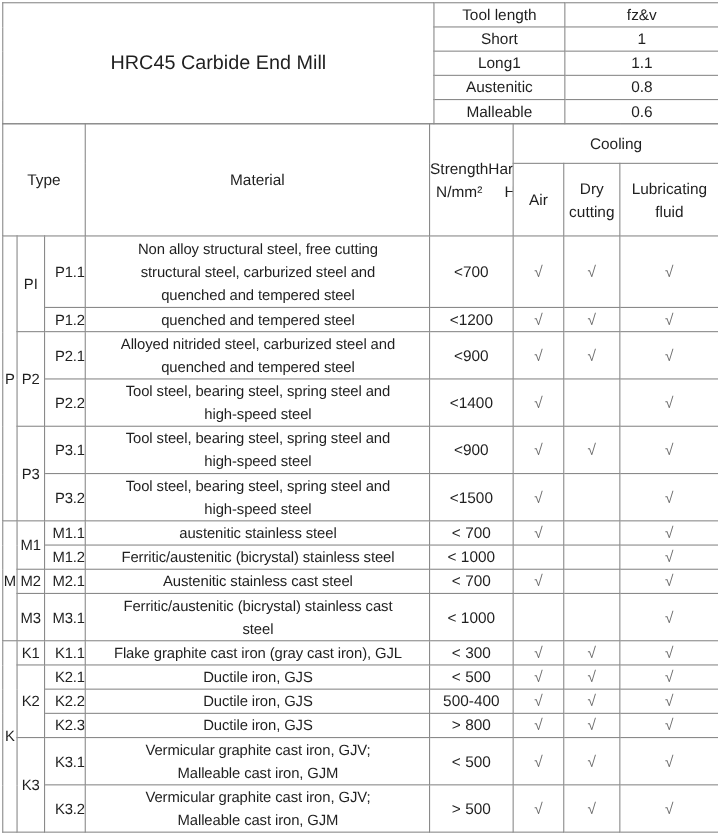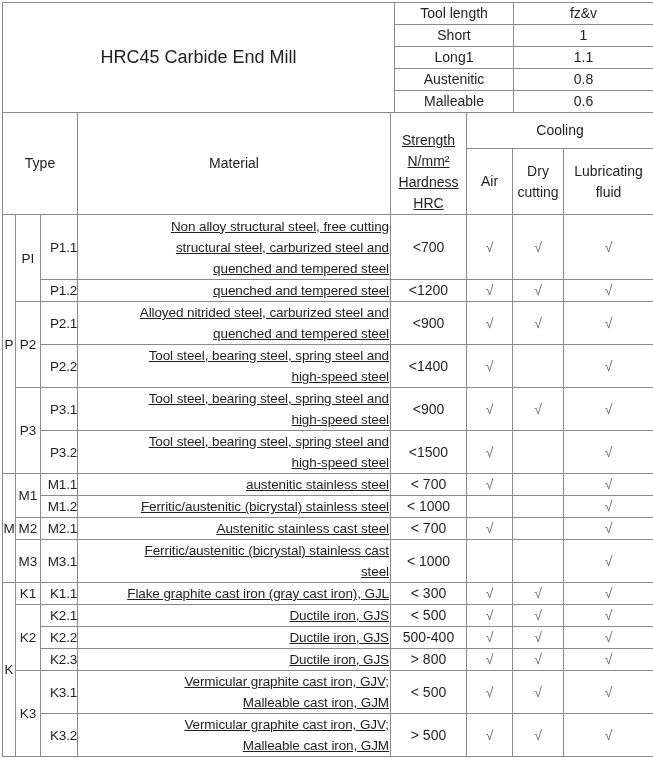--- a/index.html
+++ b/index.html
@@ -9,28 +9,28 @@
   table { border-collapse: collapse; table-layout: fixed; width: 651px; }
   td { border: 1px solid #8a8a8a; font-size: 14px; line-height: 21px; padding: 0;
        text-align: center; vertical-align: middle; overflow: hidden; }
   
   .top-table td { height: 21px; margin-left: 28px; }
   .title-cell { font-size: 18px; }
   
   .main-table { margin-top: -1px; }
   tr.hdr1 td { height: 36px; }
   tr.hdr2 td:not([rowspan]) { height: 66px; }
-  .strfx { display: flex; flex-direction: column; justify-content: space-between;
-           align-items: center; height: 99px; padding: 16px 0; white-space: pre-line; text-decoration: underline; }
+  .strfx { display: flex; flex-direction: row; justify-content: space-between;
+           align-items: center; height: 99px; padding: 4px 0; white-space: pre-line; }
   
   tr.r1 td:not([rowspan]) { height: 21px; }
   tr.r2 td:not([rowspan]) { height: 43px; }
   tr.r3 td:not([rowspan]) { height: 65px; }
-  .mat { text-align: right; padding: 0 1px 0 2px; white-space: pre-line;
-         font-size: 13.5px; letter-spacing: -0.1px; text-decoration: underline; }
+  .mat { text-align: center; padding: 0 1px 0 2px; white-space: pre-line;
+         font-size: 13.5px; letter-spacing: -0.1px; }
   .code { text-align: right; padding-left: 1px; font-size: 13.5px; letter-spacing: -0.2px; }
   .grp, .sub { font-size: 13.5px; }
   .chk { color: #6e6e6e; }
   .wrap2 { white-space: pre-line; }
 </style>
 </head>
 <body>
 
 <div class="wrap">
 

